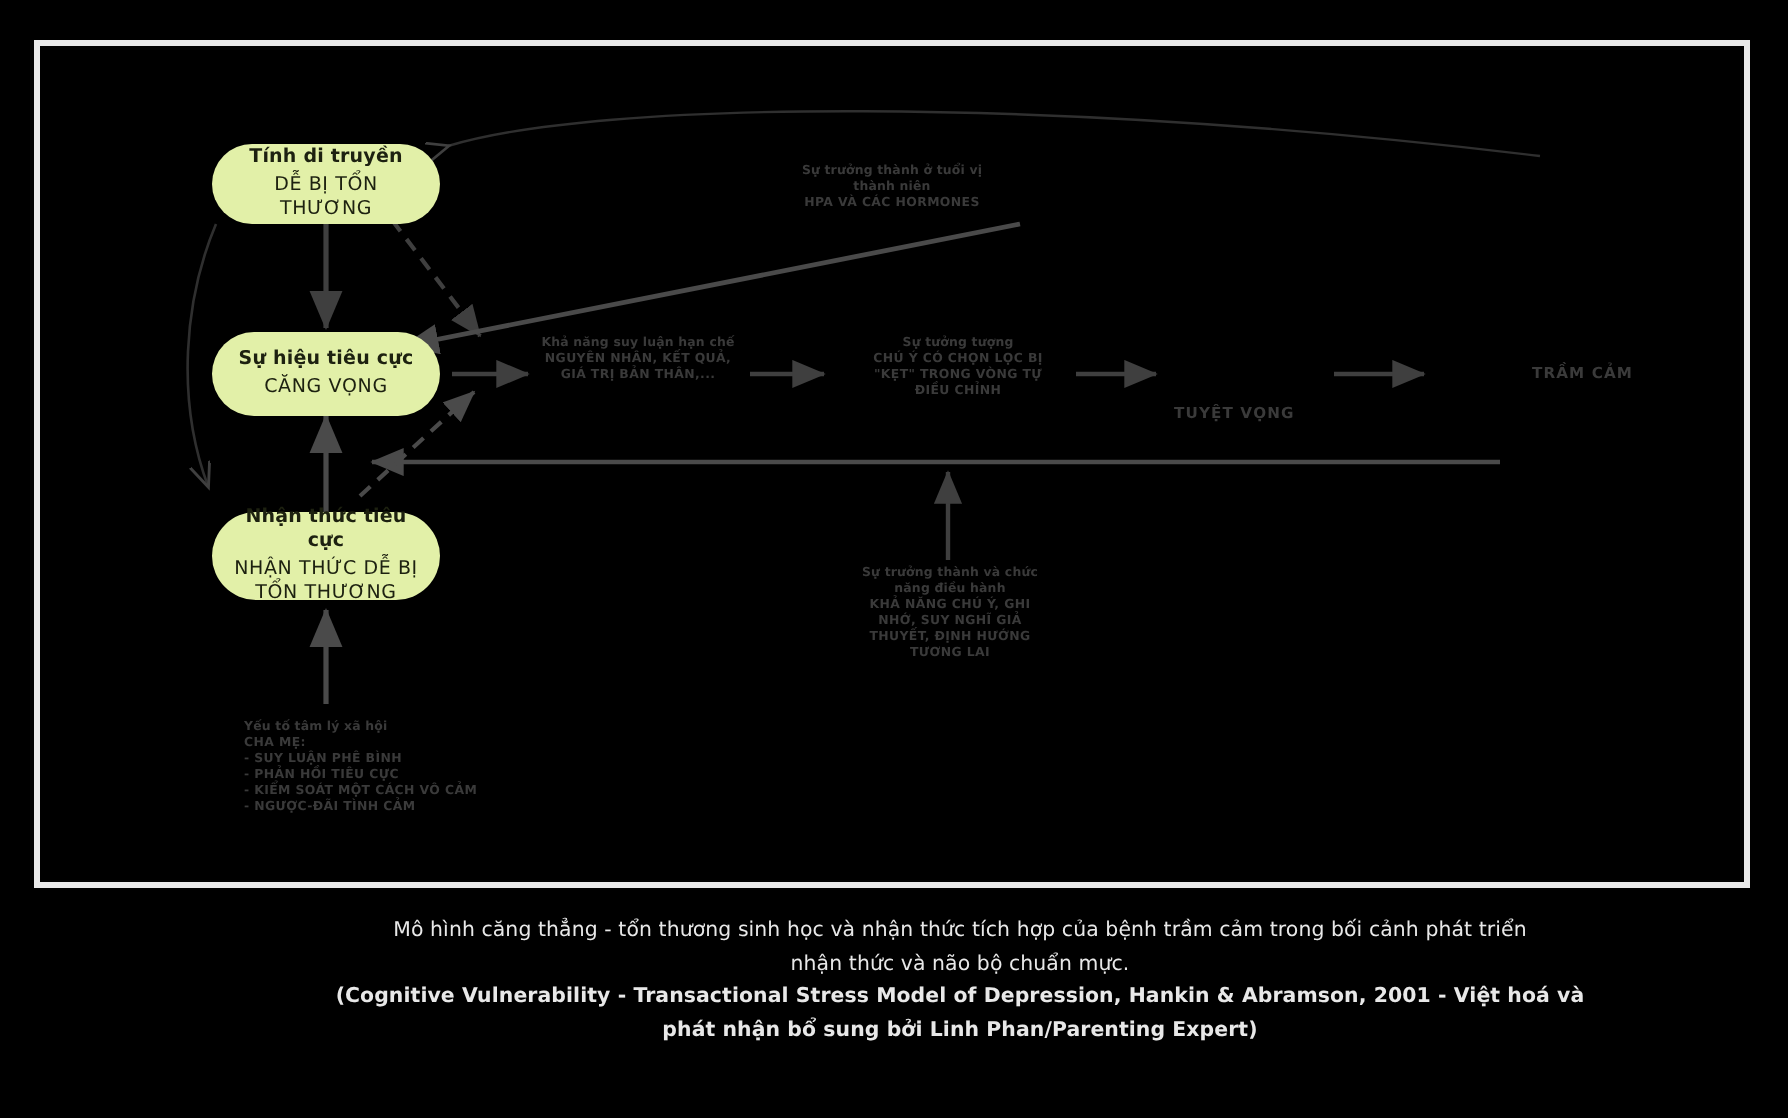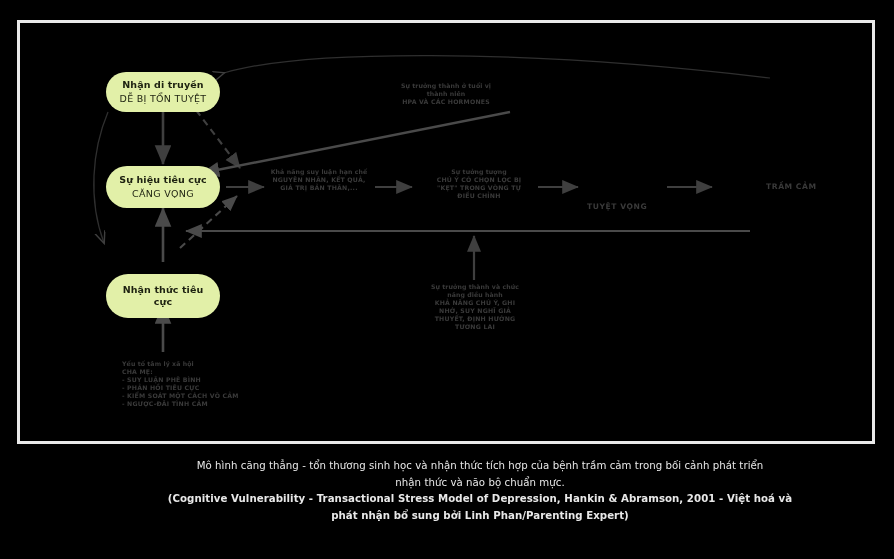--- a/index.html
+++ b/index.html
@@ -78,31 +78,33 @@
     <line x1="180" y1="248" x2="237" y2="196" stroke="#4a4a4a" stroke-width="2.1" stroke-dasharray="7,5" marker-end="url(#ahs)"></line>
 
     <line x1="163" y1="262" x2="163" y2="208" stroke="#4a4a4a" stroke-width="2.6" marker-end="url(#ahs)"></line>
 
     <line x1="163" y1="352" x2="163" y2="305" stroke="#4a4a4a" stroke-width="2.6" marker-end="url(#ahs)"></line>
 
     <line x1="474" y1="280" x2="474" y2="236" stroke="#3f3f3f" stroke-width="2.2" marker-end="url(#ah)"></line>
   </svg>
 
   <div class="node" id="n-genetic" style="left:106px;top:72px;width:114px;height:40px;">
-    <span class="t1">Nhận di truyền</span>
-    <span class="t2">DỄ BỊ TỔN TUYỆT</span>
+    <span class="t1">Tính di truyền</span>
+    <span class="t2">DỄ BỊ TỔN THƯƠNG</span>
   </div>
 
   <div class="node" id="n-stress" style="left:106px;top:166px;width:114px;height:42px;">
     <span class="t1">Sự hiệu tiêu cực</span>
     <span class="t2">CĂNG VỌNG</span>
   </div>
 
-  <div class="node" id="n-cognition" style="left:106px;top:274px;width:114px;height:44px;">
+  <div class="node" id="n-cognition" style="left:106px;top:256px;width:114px;height:44px;">
     <span class="t1">Nhận thức tiêu cực</span>
+    <span class="t2" style="white-space:pre-line;">NHẬN THỨC DỄ BỊ
+TỔN THƯƠNG</span>
   </div>
 
   <div class="ann" style="left:382px;top:82px;width:128px;">
     <span class="h" style="white-space:pre-line;">Sự trưởng thành ở tuổi vị
 thành niên</span>
     <span class="b" style="white-space:pre-line;">HPA VÀ CÁC HORMONES</span>
   </div>
 
   <div class="ann" style="left:258px;top:168px;width:122px;">
     <span class="h" style="white-space:pre-line;">Khả năng suy luận hạn chế</span>

